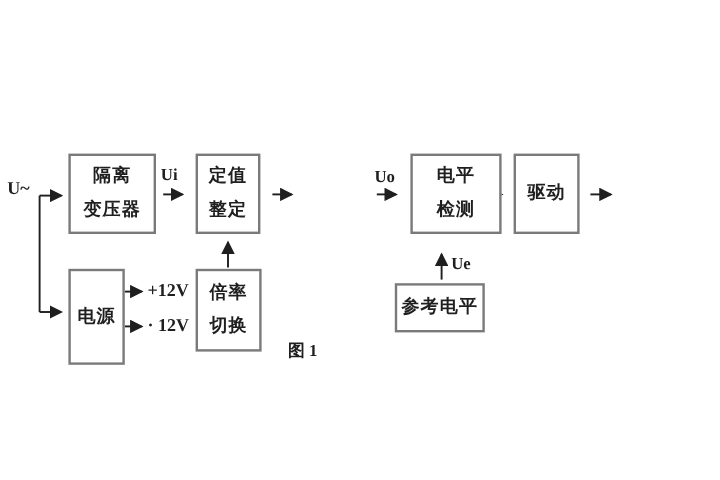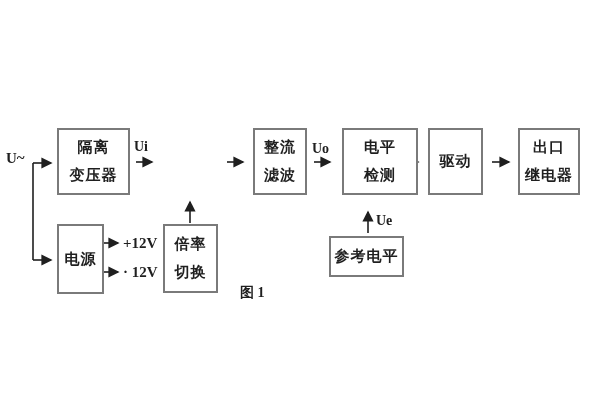--- a/index.html
+++ b/index.html
@@ -51,41 +51,37 @@
 
     <line x1="190" y1="223" x2="190" y2="202" stroke="#1f1f1f" stroke-width="1.6" marker-end="url(#arrow)"></line>
     <line x1="368" y1="233" x2="368" y2="212" stroke="#1f1f1f" stroke-width="1.6" marker-end="url(#arrow)"></line>
   </svg>
 
   <div class="block" style="left:57px; top:128px; width:73px; height:67px">
     <span>隔离</span>
     <span>变压器</span>
   </div>
 
+  <div class="block" style="left:163px; top:128px; width:54px; height:67px">
+    <span>定值</span>
+    <span>整定</span>
+  </div>
 
-  <div class="block" style="left:253px; top:128px; width:54px; height:67px">
-    <span>整流</span>
-    <span>滤波</span>
-  </div>
 
   <div class="block" style="left:342px; top:128px; width:76px; height:67px">
     <span>电平</span>
     <span>检测</span>
   </div>
 
   <div class="block" style="left:428px; top:128px; width:55px; height:67px">
     <span>驱动</span>
   </div>
 
-  <div class="block" style="left:518px; top:128px; width:62px; height:67px">
-    <span>出口</span>
-    <span>继电器</span>
-  </div>
 
-  <div class="block" style="left:57px; top:224px; width:47px; height:70px">
+  <div class="block" style="left:57px; top:224px; width:47px; height:80px">
     <span>电源</span>
   </div>
 
   <div class="block" style="left:163px; top:224px; width:55px; height:69px">
     <span>倍率</span>
     <span>切换</span>
   </div>
 
   <div class="block" style="left:329px; top:236px; width:75px; height:41px">
     <span>参考电平</span>

